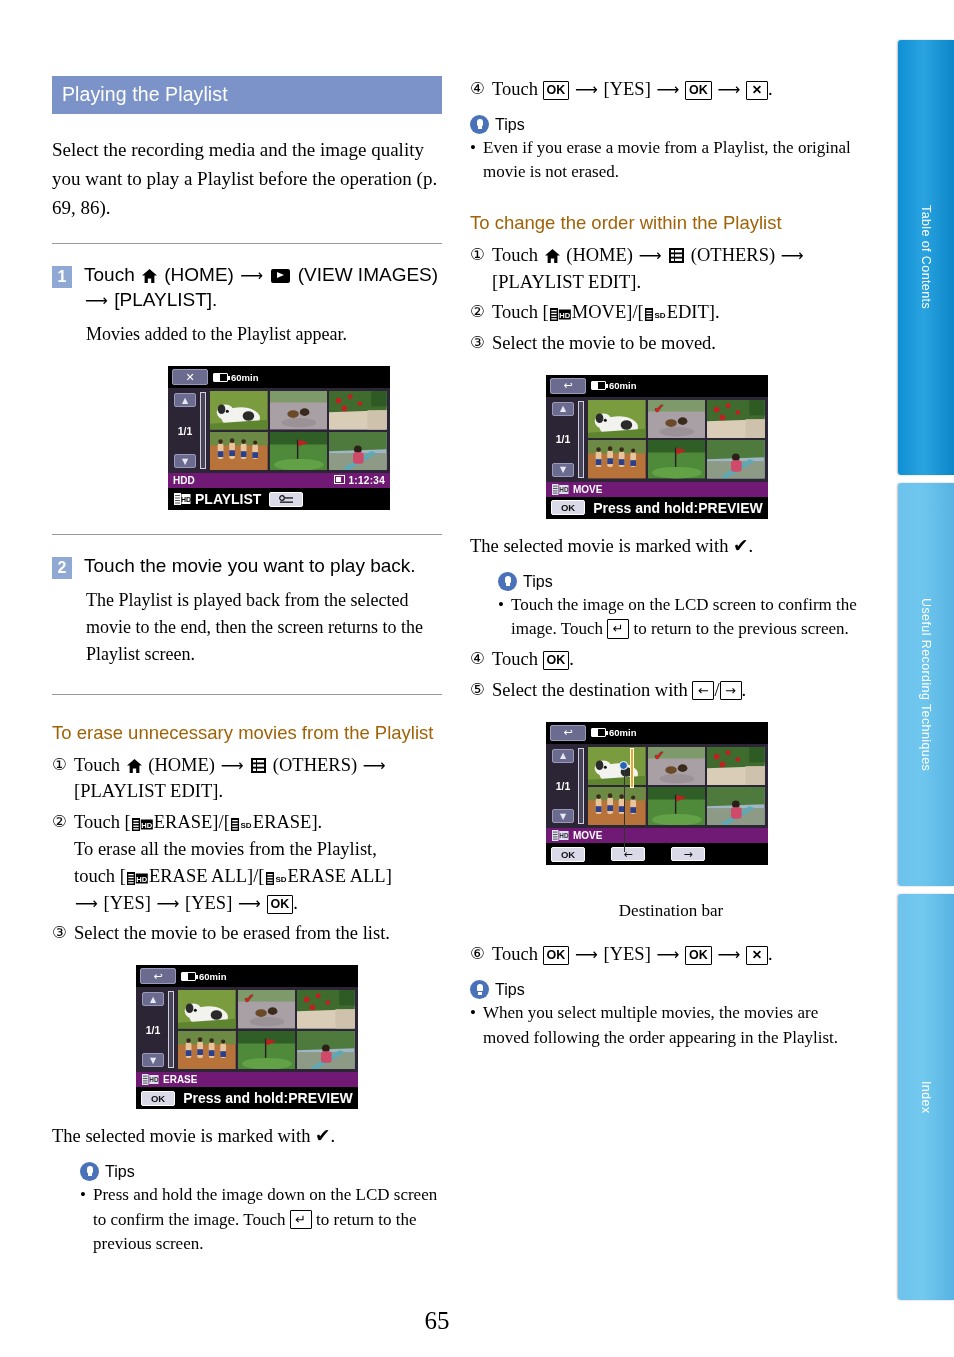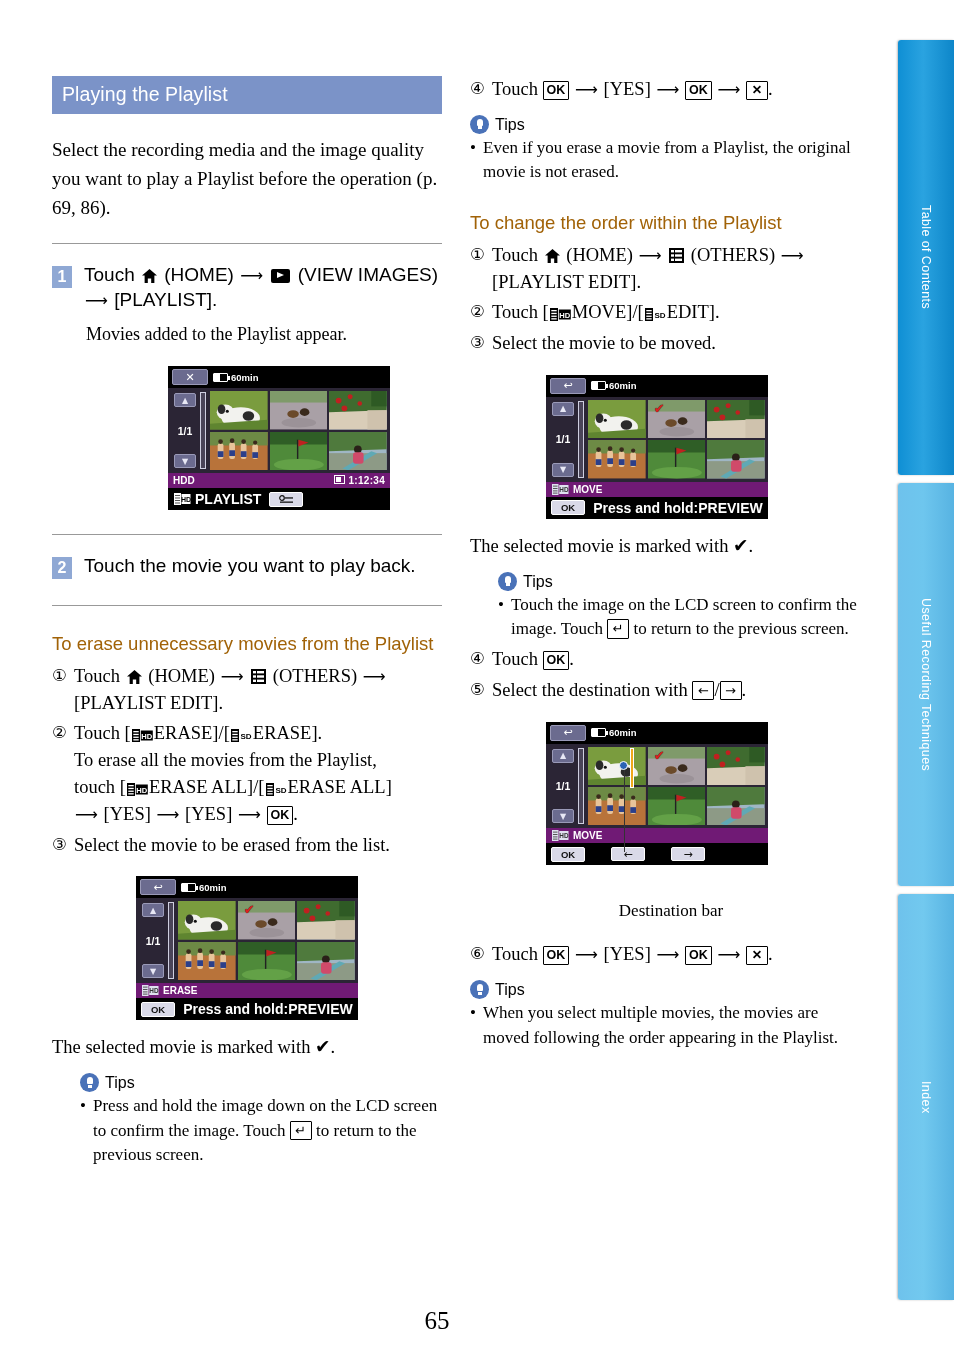--- a/index.html
+++ b/index.html
@@ -425,20 +425,21 @@
         </div>
       </div>
     </div>
 
     <hr class="rule" style="margin-top:24px">
 
     <div class="step">
       <div class="step-num">2</div>
       <div class="step-body">
         <div class="step-title">Touch the movie you want to play back.</div>
+        <div class="step-desc">The Playlist is played back from the selected movie to the end, then the screen returns to the Playlist screen.</div>
       </div>
     </div>
 
     <hr class="rule" style="margin-top:26px">
 
     <div class="subhead">To erase unnecessary movies from the Playlist</div>
 
     <div class="olist">
       <div class="oitem">
         <div class="onum">①</div>

